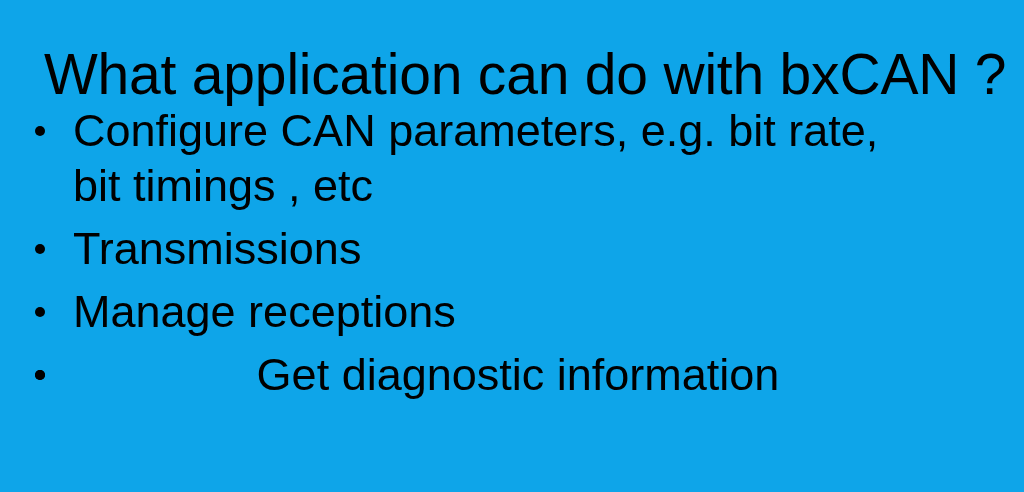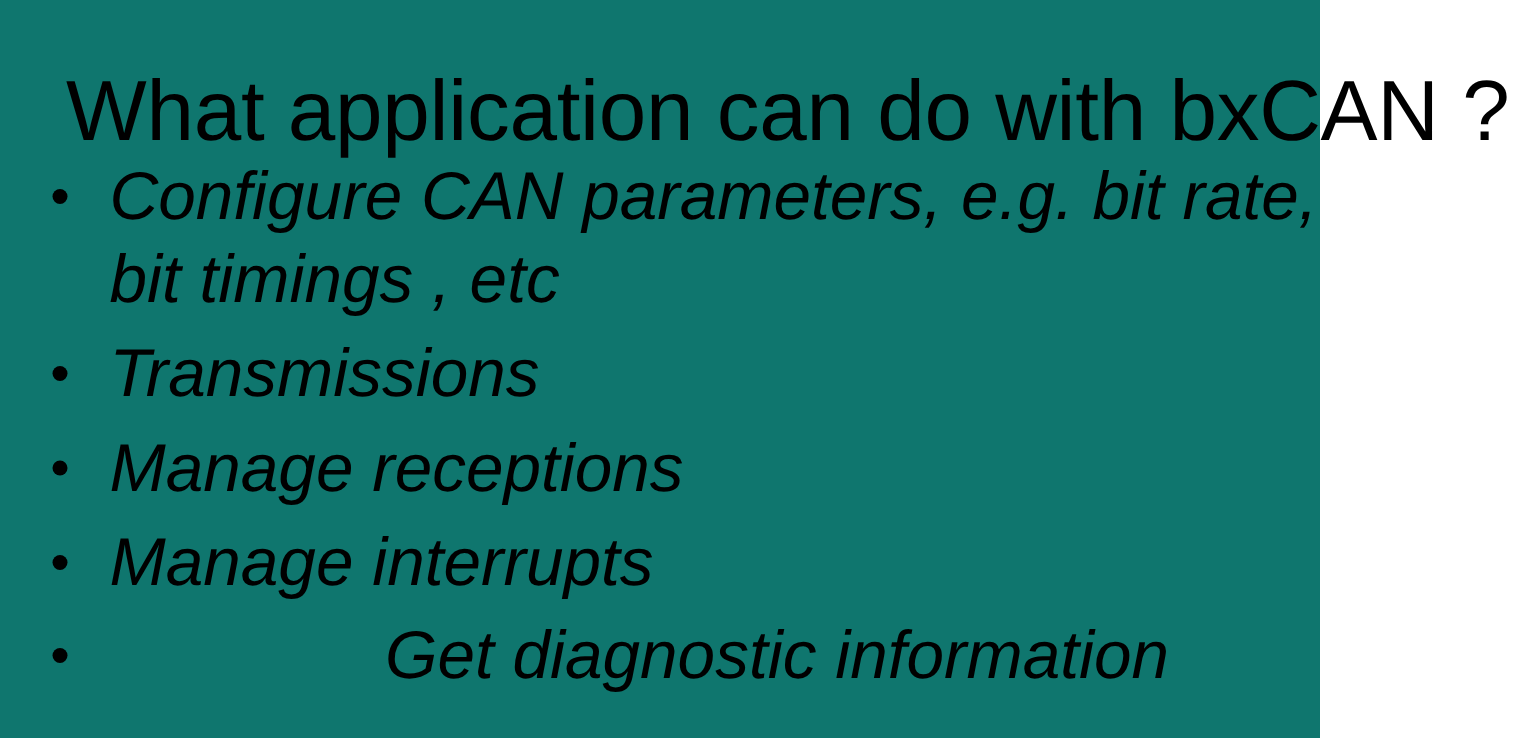--- a/index.html
+++ b/index.html
@@ -11,23 +11,23 @@
     width: 1024px;
     height: 492px;
     background: #ffffff;
     font-family: "Liberation Sans", sans-serif;
     color: #000000;
     overflow: hidden;
   }
 
   .slide {
     position: relative;
-    width: 880px;
+    width: 1024px;
     height: 492px;
-    background: #0f766e;
+    background: #0ea5e9;
     box-sizing: border-box;
   }
 
   .slide-title {
     position: absolute;
     left: 44px;
     top: 6px;
     width: 950px;
     font-size: 57px;
     font-weight: 400;
@@ -68,21 +68,20 @@
     top: 22px;
     width: 10px;
     height: 10px;
     border-radius: 50%;
     background: #000000;
   }
 
   .bullet-text {
     display: block;
     max-width: 890px;
-    font-style: italic;
   }
 
   .bullet-item.wraps .bullet-text {
     max-width: 862px;
   }
 </style>
 </head>
 <body>
 
 <div class="slide">
@@ -101,21 +100,20 @@
       <span class="bullet-text">Transmissions</span>
     </li>
 
     <li class="bullet-item">
       <span class="bullet-dot"></span>
       <span class="bullet-text">Manage receptions</span>
     </li>
 
     <li class="bullet-item">
       <span class="bullet-dot"></span>
-      <span class="bullet-text">Manage interrupts</span>
     </li>
 
     <li class="bullet-item">
       <span class="bullet-dot"></span>
       <span class="bullet-text">Get diagnostic information</span>
     </li>
 
   </ul>
 
 </div>

